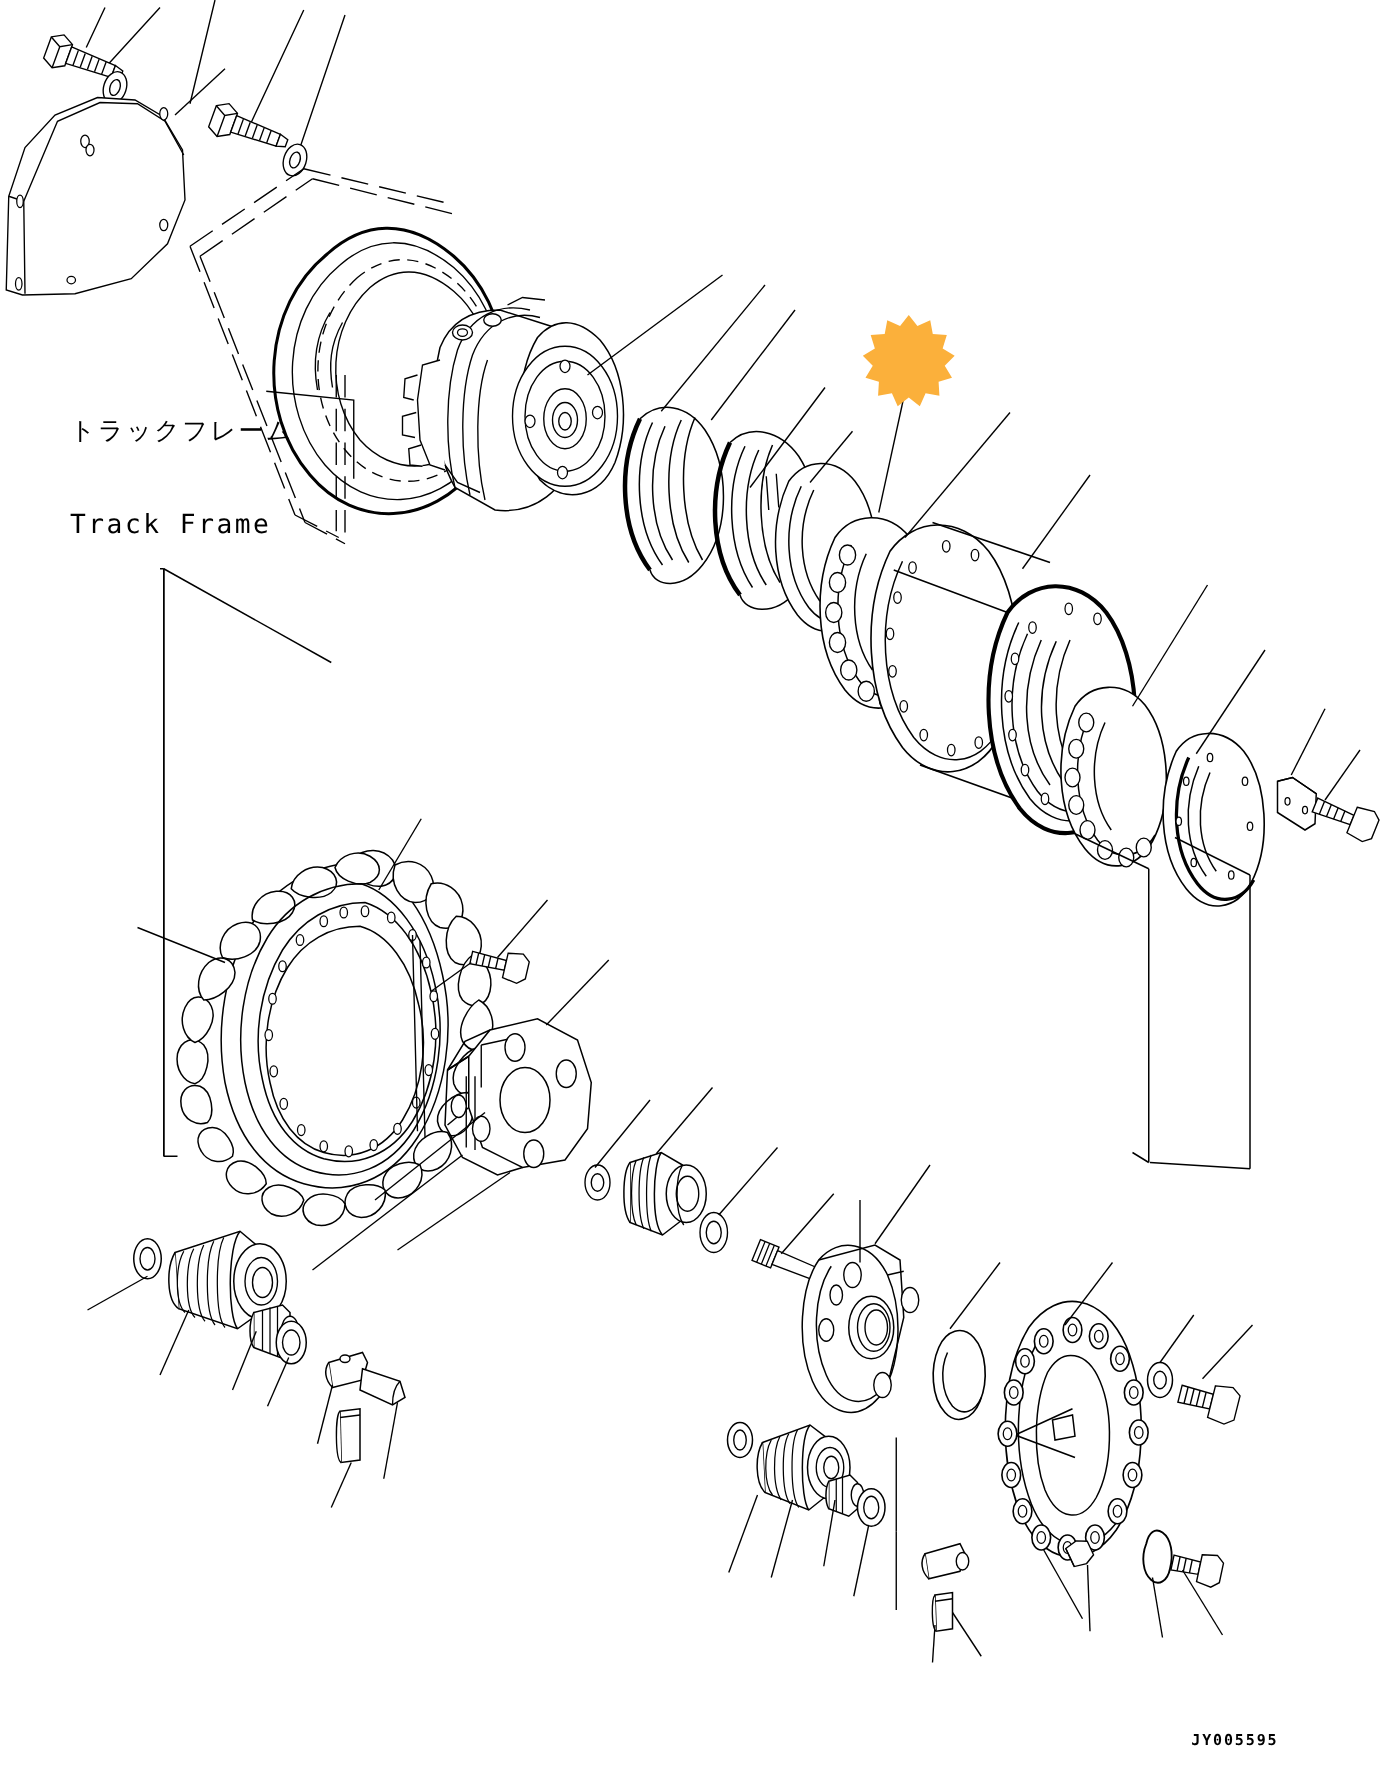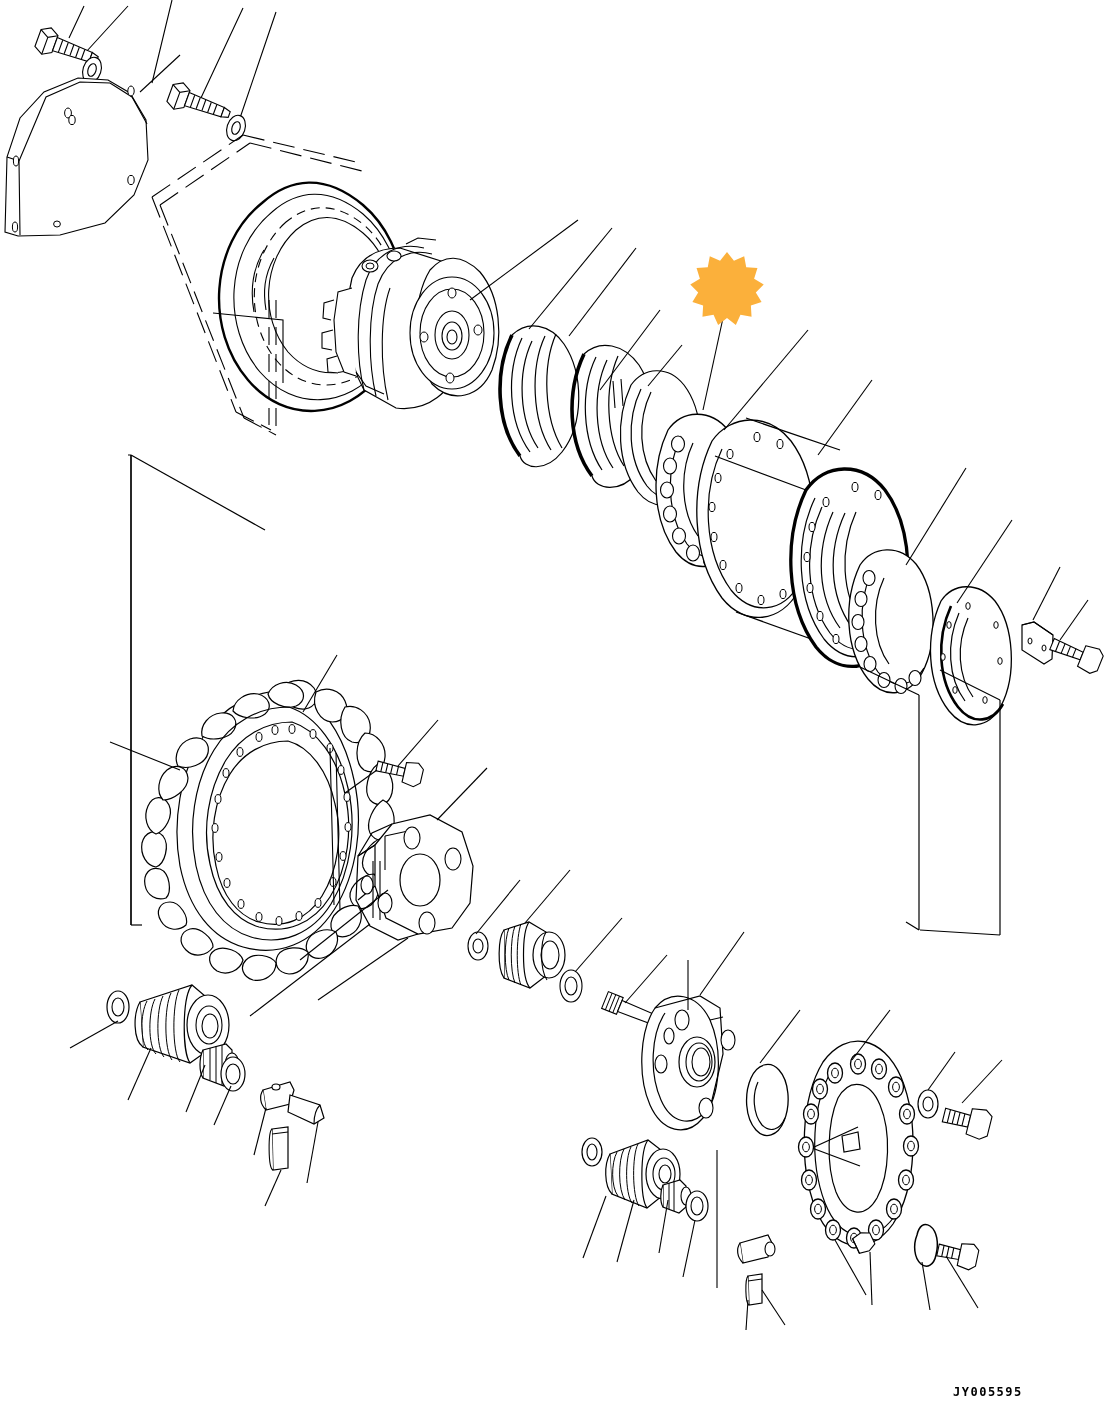--- a/index.html
+++ b/index.html
@@ -629,16 +629,20 @@
       <path d="M946,1256 L978,1308"></path>
       <path d="M688,1010 L688,960"></path>
       <path d="M388,890 L300,960"></path>
     </g>
 
     <g>
       <polygon id="burst" fill="#FBB03B" points="727.00,252.00 733.94,260.84 744.19,256.24 746.23,267.29 757.45,267.98 754.12,278.72 763.73,284.54 755.79,292.50 761.60,302.12 750.87,305.47 751.54,316.69 740.48,314.68 735.85,324.92 727.00,318.00 718.15,324.92 713.52,314.68 702.46,316.69 703.13,305.47 692.40,302.12 698.21,292.50 690.27,284.54 699.88,278.72 696.55,267.98 707.77,267.29 709.81,256.24 720.06,260.84"></polygon>
     </g>
   </svg>
 
+  <div class="lbl" id="lbl-track-frame">
+    <div class="jp">トラックフレーム</div>
+    <div class="en">Track Frame</div>
+  </div>
 
   <div class="lbl" id="lbl-drawing-no">JY005595</div>
 
 </div>
 
 </body></html>

